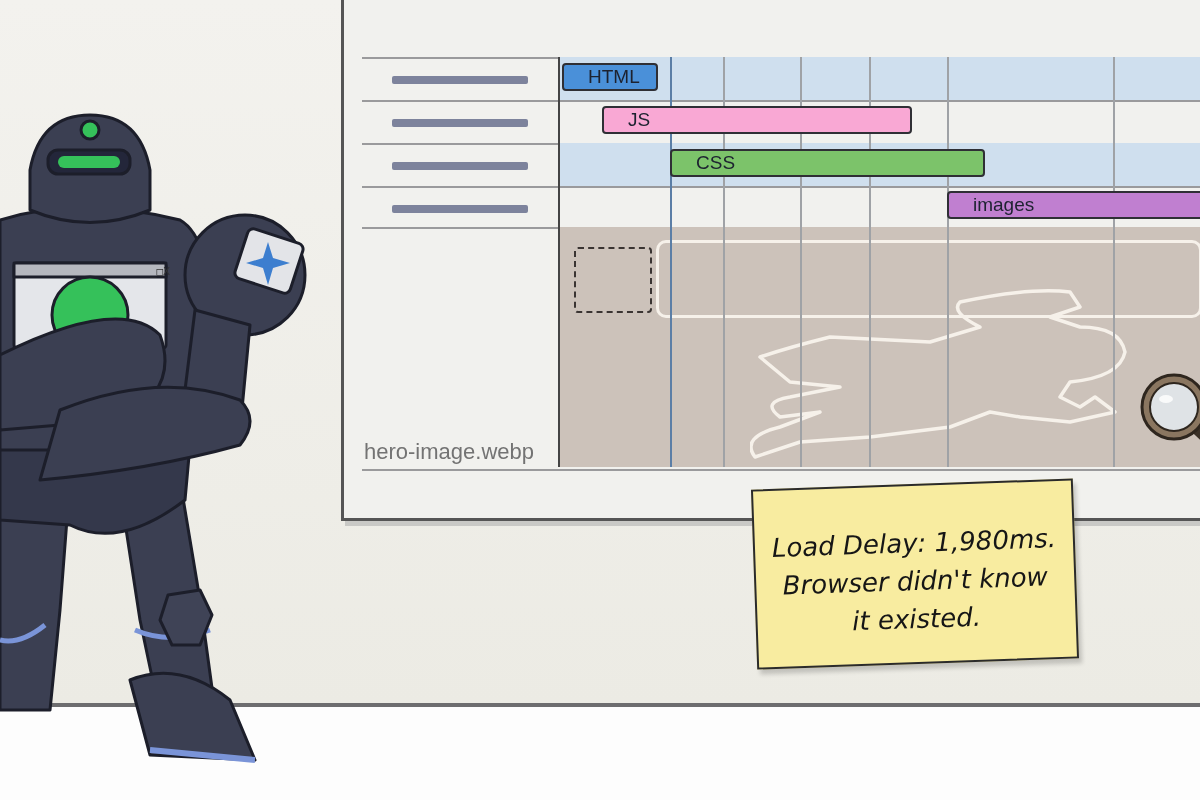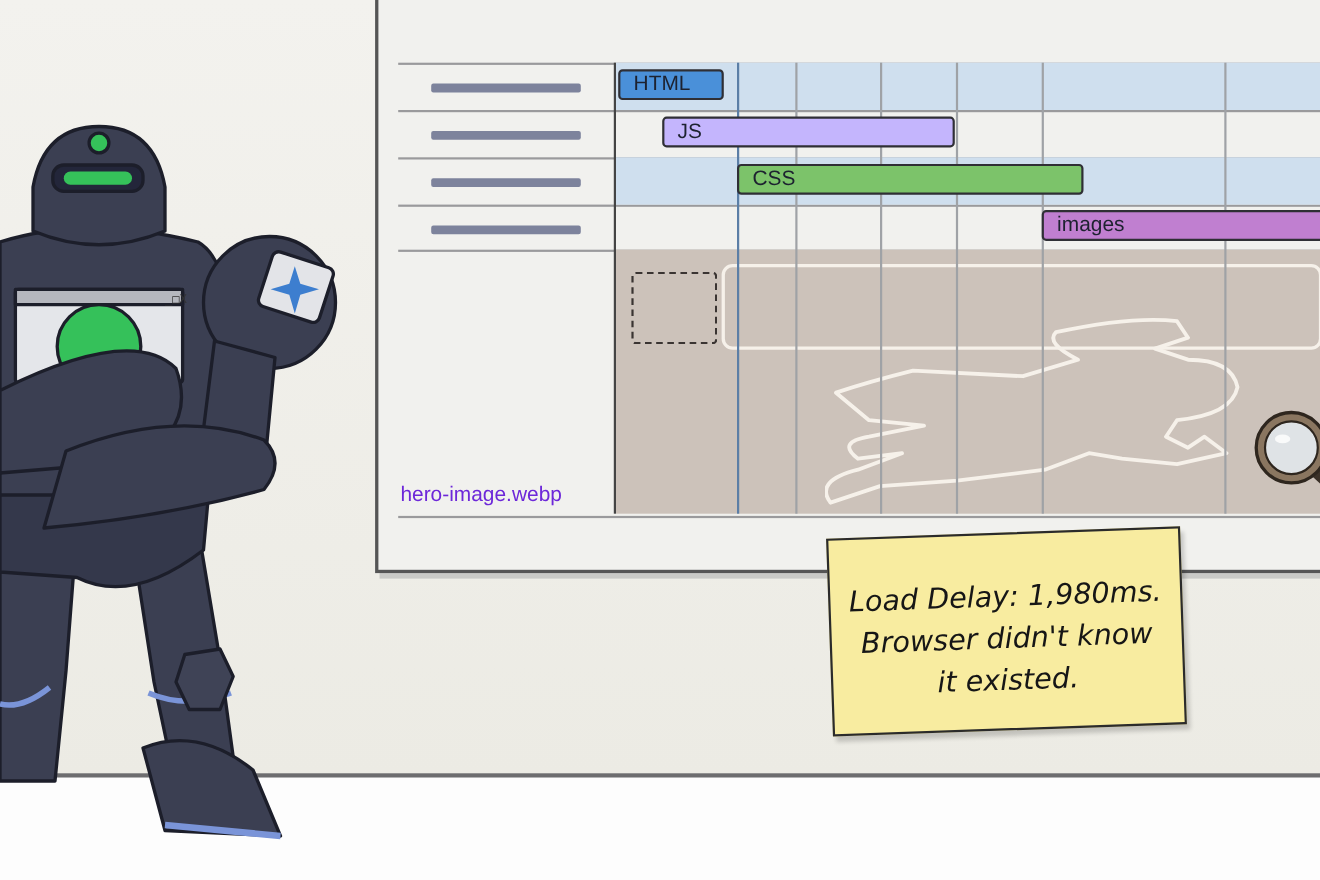--- a/index.html
+++ b/index.html
@@ -17,23 +17,23 @@
   .panel { position:absolute; left:341px; top:-6px; width:880px; height:521px;
     background:#f1f1ee; border:3px solid #555; box-shadow:4px 5px 0 #c9c9c6; }
   .grid { position:absolute; left:18px; top:60px; width:870px; height:410px; }
   .row { position:absolute; left:0; width:860px; border-top:2px solid #9a9a9c; }
   .label-bar { position:absolute; left:30px; width:136px; height:8px; background:#7d839c; border-radius:2px; }
   .timeline { position:absolute; left:196px; top:0; width:670px; height:410px; border-left:2.5px solid #444; }
   .band { position:absolute; left:0; width:670px; }
   .vline { position:absolute; top:0; width:1.5px; height:410px; background:#9fa2a6; }
   .vline.blue { background:#5b7ea6; width:2px; }
   .bar { position:absolute; height:28px; border:2px solid #2f2f35; border-radius:4px;
-    font-size:19px; color:#1d2230; padding-left:12px; box-sizing:border-box; line-height:24px; }
+    font-size:19px; color:#1d2230; padding-left:24px; box-sizing:border-box; line-height:24px; }
   .crime { position:absolute; left:0; top:170px; width:670px; height:240px; background:#ccc2ba; }
-  .hero-label { position:absolute; left:2px; top:210px; font-size:19px; color:#6d28d9; }
+  .hero-label { position:absolute; left:2px; top:210px; font-size:22px; color:#737373; }
   .dashed { position:absolute; left:14px; top:20px; width:74px; height:62px;
     border:2.5px dashed #3a3432; border-radius:4px; }
   .chalk-rect { position:absolute; left:96px; top:13px; width:540px; height:72px;
     border:3px solid #f6f1ea; border-radius:10px; }
 
   
   .note { position:absolute; left:754px; top:484px; width:322px; height:180px;
     background:#f8eca0; border:2.5px solid #2b2b2b; transform:rotate(-2deg);
     box-shadow:3px 5px 4px rgba(0,0,0,0.18); text-align:center;
     font-family:"DejaVu Sans", sans-serif; font-style:italic; font-size:26px; color:#161616; line-height:38px; padding-top:38px; box-sizing:border-box; }
@@ -84,21 +84,21 @@
       </div>
 
       <div class="vline blue" style="left:110px"></div>
       <div class="vline" style="left:163px"></div>
       <div class="vline" style="left:240px"></div>
       <div class="vline" style="left:309px"></div>
       <div class="vline" style="left:387px"></div>
       <div class="vline" style="left:553px"></div>
 
       <div class="bar" style="left:2px;top:6px;width:96px;background:#4a90d9">HTML</div>
-      <div class="bar" style="left:42px;top:49px;width:266px;background:#c4b5fd">JS</div>
+      <div class="bar" style="left:42px;top:49px;width:310px;background:#f9a8d4">JS</div>
       <div class="bar" style="left:110px;top:92px;width:315px;background:#7cc36a">CSS</div>
       <div class="bar" style="left:387px;top:134px;width:261px;background:#c07fd0">images</div>
 
     </div>
   </div>
 </div>
 
 <div class="note">
   <div>Load Delay: 1,980ms.</div>
   <div>Browser didn't know</div>

